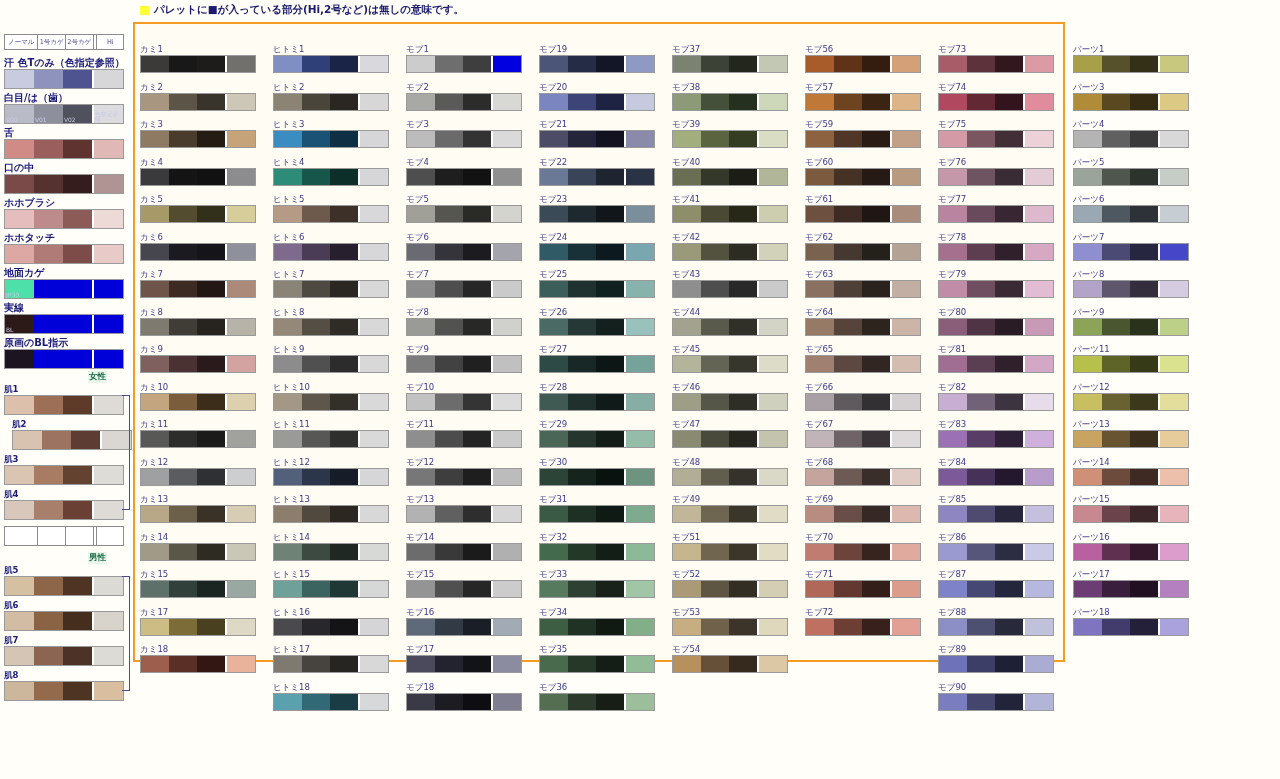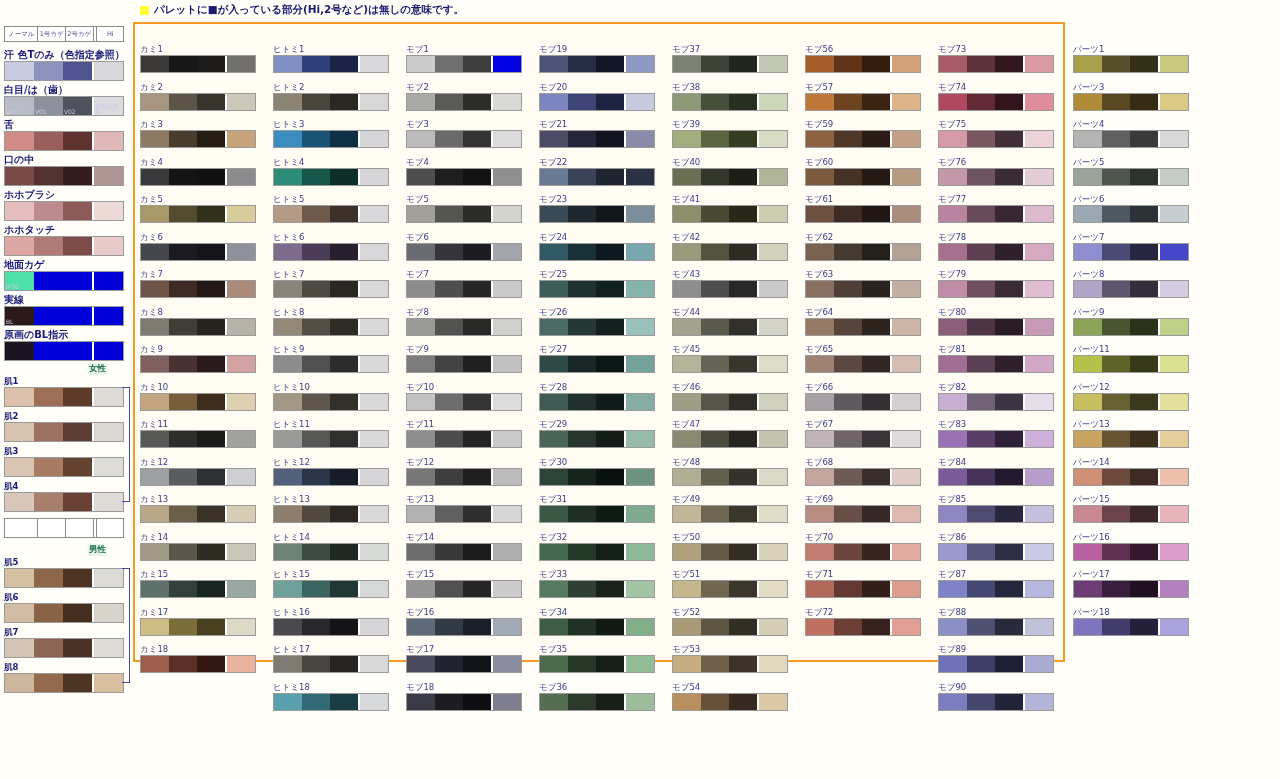--- a/index.html
+++ b/index.html
@@ -26,21 +26,21 @@
   
   #grid-frame{position:absolute;left:133px;top:22px;width:932px;height:640px;
               border:2px solid #f59a23;box-sizing:border-box;background:#fffdf3;}
 
   
   .col{position:absolute;top:44px;width:118px;}
   .cell{height:37.5px;}
   .cell .lbl{margin-bottom:1px;}
 
   
-  #sidebar{position:absolute;left:0;top:8px;width:132px;height:680px;}
+  #sidebar{position:absolute;left:0;top:16px;width:132px;height:680px;}
   .side-row{position:absolute;left:4px;width:120px;}
   .side-row .hd{font-size:10px;font-weight:bold;color:#1a1a7a;line-height:12px;height:12px;white-space:nowrap;}
   .side-row .sw{height:20px;}
   .side-row .sw .b{position:relative;}
   .cellcap{position:absolute;left:1px;bottom:0px;font-size:6px;color:#c9c9e8;line-height:6px;}
 
   
   #top-table{position:absolute;left:4px;top:18px;width:120px;height:16px;
              border:1px solid #8b8b8b;box-sizing:border-box;display:flex;background:#fff;}
   #top-table .tc{border-right:1px solid #8b8b8b;box-sizing:border-box;
@@ -181,21 +181,21 @@
         <div class="grp-label" style="left: 88px; top: 355px;">女性</div>
         <div class="side-row" style="top: 367px;">
           <div class="hd" style="font-size: 8.5px;">肌1</div>
           <div class="sw" style="width: 120px; height: 20px;">
             <div class="b" style="background: rgb(220, 192, 172); flex: 1 1 auto;"></div>
             <div class="b" style="background: rgb(157, 111, 86); flex: 1 1 auto;"></div>
             <div class="b" style="background: rgb(94, 58, 41); flex: 1 1 auto;"></div>
             <div class="b gapped" style="background: rgb(222, 219, 214); flex: 0 0 31.2px;"></div>
           </div>
         </div>
-        <div class="side-row" style="top: 402px;">
+        <div class="side-row" style="top: 402px; margin-left: 8px;">
           <div class="hd" style="font-size: 8.5px;">肌2</div>
           <div class="sw" style="width: 120px; height: 20px;">
             <div class="b" style="background: rgb(216, 194, 176); flex: 1 1 auto;"></div>
             <div class="b" style="background: rgb(156, 114, 97); flex: 1 1 auto;"></div>
             <div class="b" style="background: rgb(92, 60, 51); flex: 1 1 auto;"></div>
             <div class="b gapped" style="background: rgb(218, 214, 210); flex: 0 0 31.2px;"></div>
           </div>
         </div>
         <div class="side-row" style="top: 437px;">
           <div class="hd" style="font-size: 8.5px;">肌3</div>
@@ -1024,29 +1024,20 @@
         <div class="cell">
           <div class="lbl">モブ49</div>
           <div class="sw" style="width: 116px; height: 18px;">
             <div class="b" style="background: rgb(194, 182, 152); flex: 1 1 auto;"></div>
             <div class="b" style="background: rgb(110, 102, 80); flex: 1 1 auto;"></div>
             <div class="b" style="background: rgb(58, 54, 42); flex: 1 1 auto;"></div>
             <div class="b gapped" style="background: rgb(224, 220, 198); flex: 0 0 30.16px;"></div>
           </div>
         </div>
         <div class="cell">
-          <div class="lbl">モブ50</div>
-          <div class="sw" style="width: 116px; height: 18px;">
-            <div class="b" style="background: rgb(176, 160, 124); flex: 1 1 auto;"></div>
-            <div class="b" style="background: rgb(98, 90, 68); flex: 1 1 auto;"></div>
-            <div class="b" style="background: rgb(52, 46, 34); flex: 1 1 auto;"></div>
-            <div class="b gapped" style="background: rgb(216, 210, 184); flex: 0 0 30.16px;"></div>
-          </div>
-        </div>
-        <div class="cell">
           <div class="lbl">モブ51</div>
           <div class="sw" style="width: 116px; height: 18px;">
             <div class="b" style="background: rgb(198, 182, 142); flex: 1 1 auto;"></div>
             <div class="b" style="background: rgb(112, 102, 80); flex: 1 1 auto;"></div>
             <div class="b" style="background: rgb(60, 54, 42); flex: 1 1 auto;"></div>
             <div class="b gapped" style="background: rgb(226, 220, 196); flex: 0 0 30.16px;"></div>
           </div>
         </div>
         <div class="cell">
           <div class="lbl">モブ52</div>

